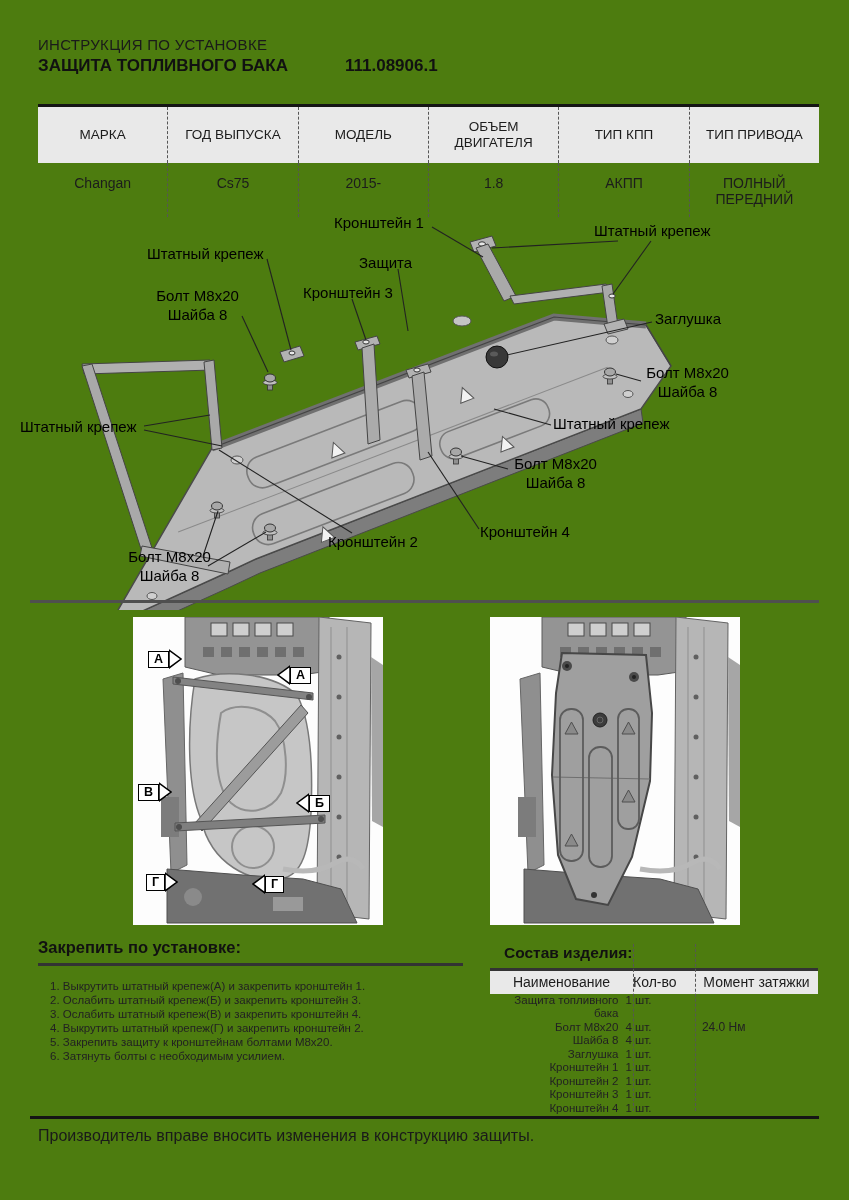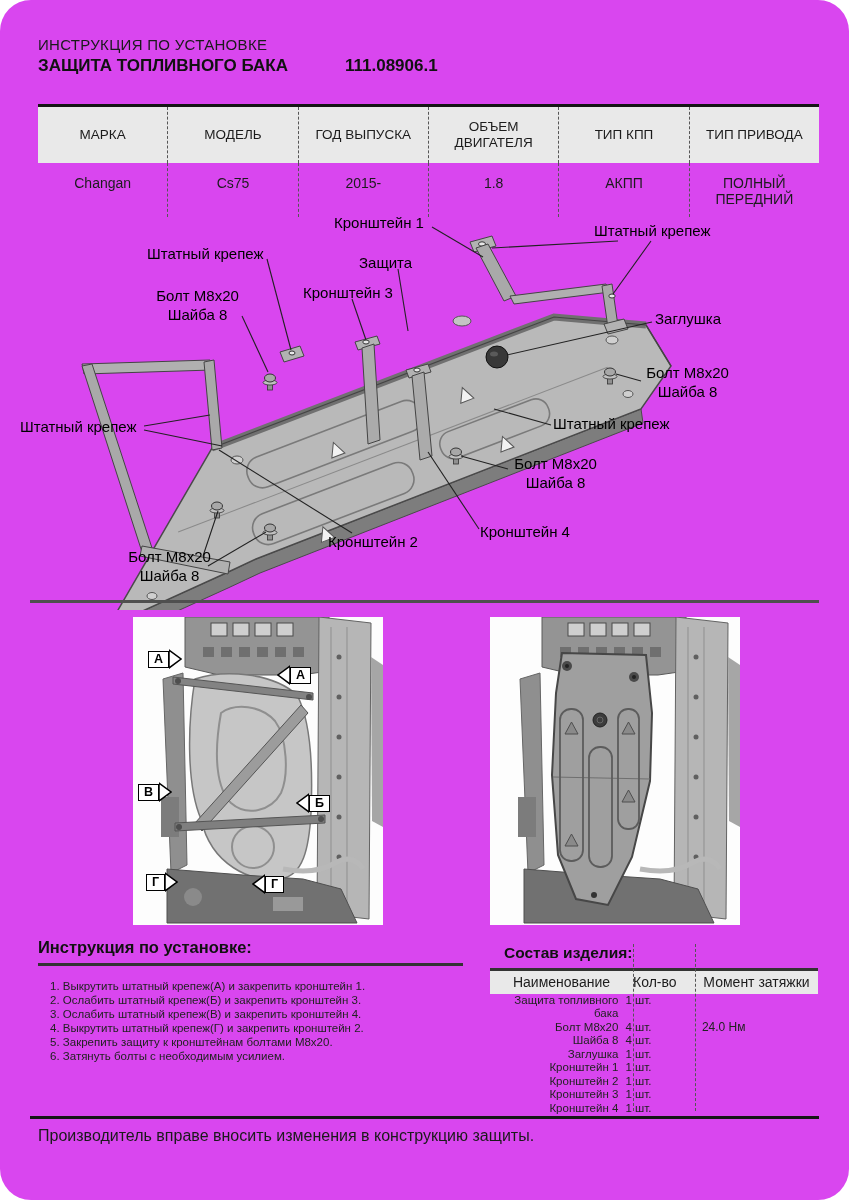--- a/index.html
+++ b/index.html
@@ -1,17 +1,17 @@
 <!DOCTYPE html>
 <html><head>
 <meta charset="utf-8">
 <style>
   html,body{margin:0;padding:0;background:#fff;}
-  .page{position:relative;width:849px;height:1200px;background:#d946ef;overflow:hidden;
-        font-family:"Liberation Sans",sans-serif;color:#111;border-radius:31px;}
+  .page{position:relative;width:849px;height:1200px;background:#4d7c0f;overflow:hidden;
+        font-family:"Liberation Sans",sans-serif;color:#111;}
   .abs{position:absolute;}
 
   
   .hdr-line1{position:absolute;left:38px;top:36px;font-size:15px;letter-spacing:.3px;color:#1a1a1a;}
   .hdr-line2{position:absolute;left:38px;top:56px;font-size:17px;font-weight:bold;color:#111;}
   .hdr-part{position:absolute;left:345px;top:56px;font-size:17px;font-weight:bold;color:#111;}
 
   
   .spec{position:absolute;left:38px;top:104px;width:781px;border-top:3px solid #151515;}
   .spec-row{display:flex;}
@@ -70,22 +70,22 @@
 
 <div class="page">
 
   <div class="hdr-line1">ИНСТРУКЦИЯ ПО УСТАНОВКЕ</div>
   <div class="hdr-line2">ЗАЩИТА ТОПЛИВНОГО БАКА</div>
   <div class="hdr-part">111.08906.1</div>
 
   <div class="spec">
     <div class="spec-row head">
       <div class="spec-cell">МАРКА</div>
+      <div class="spec-cell">ГОД ВЫПУСКА</div>
       <div class="spec-cell">МОДЕЛЬ</div>
-      <div class="spec-cell">ГОД ВЫПУСКА</div>
       <div class="spec-cell">ОБЪЕМ ДВИГАТЕЛЯ</div>
       <div class="spec-cell">ТИП КПП</div>
       <div class="spec-cell">ТИП ПРИВОДА</div>
     </div>
     <div class="spec-row body">
       <div class="spec-cell">Changan</div>
       <div class="spec-cell">Cs75</div>
       <div class="spec-cell">2015-</div>
       <div class="spec-cell">1.8</div>
       <div class="spec-cell">АКПП</div>
@@ -350,21 +350,21 @@
       </svg>
   </div>
   <div class="pm" style="left:252px;top:874px;">
     <svg width="13" height="20" viewBox="0 0 13 20">
         <polygon points="13,1 1,10 13,19" fill="#fff" stroke="#000" stroke-width="1.5"></polygon>
       </svg>
     <span class="pm-box">Г</span>
   </div>
 
   <div class="install">
-    <div class="sec-title">Инструкция по установке:</div>
+    <div class="sec-title">Закрепить по установке:</div>
     <div class="sec-rule"></div>
     <div class="steps">
       <div class="step">1. Выкрутить штатный крепеж(А) и закрепить кронштейн 1.</div>
       <div class="step">2. Ослабить штатный крепеж(Б) и закрепить кронштейн 3.</div>
       <div class="step">3. Ослабить штатный крепеж(В) и закрепить кронштейн 4.</div>
       <div class="step">4. Выкрутить штатный крепеж(Г) и закрепить кронштейн 2.</div>
       <div class="step">5. Закрепить защиту к кронштейнам болтами М8х20.</div>
       <div class="step">6. Затянуть болты с необходимым усилием.</div>
     </div>
   </div>

